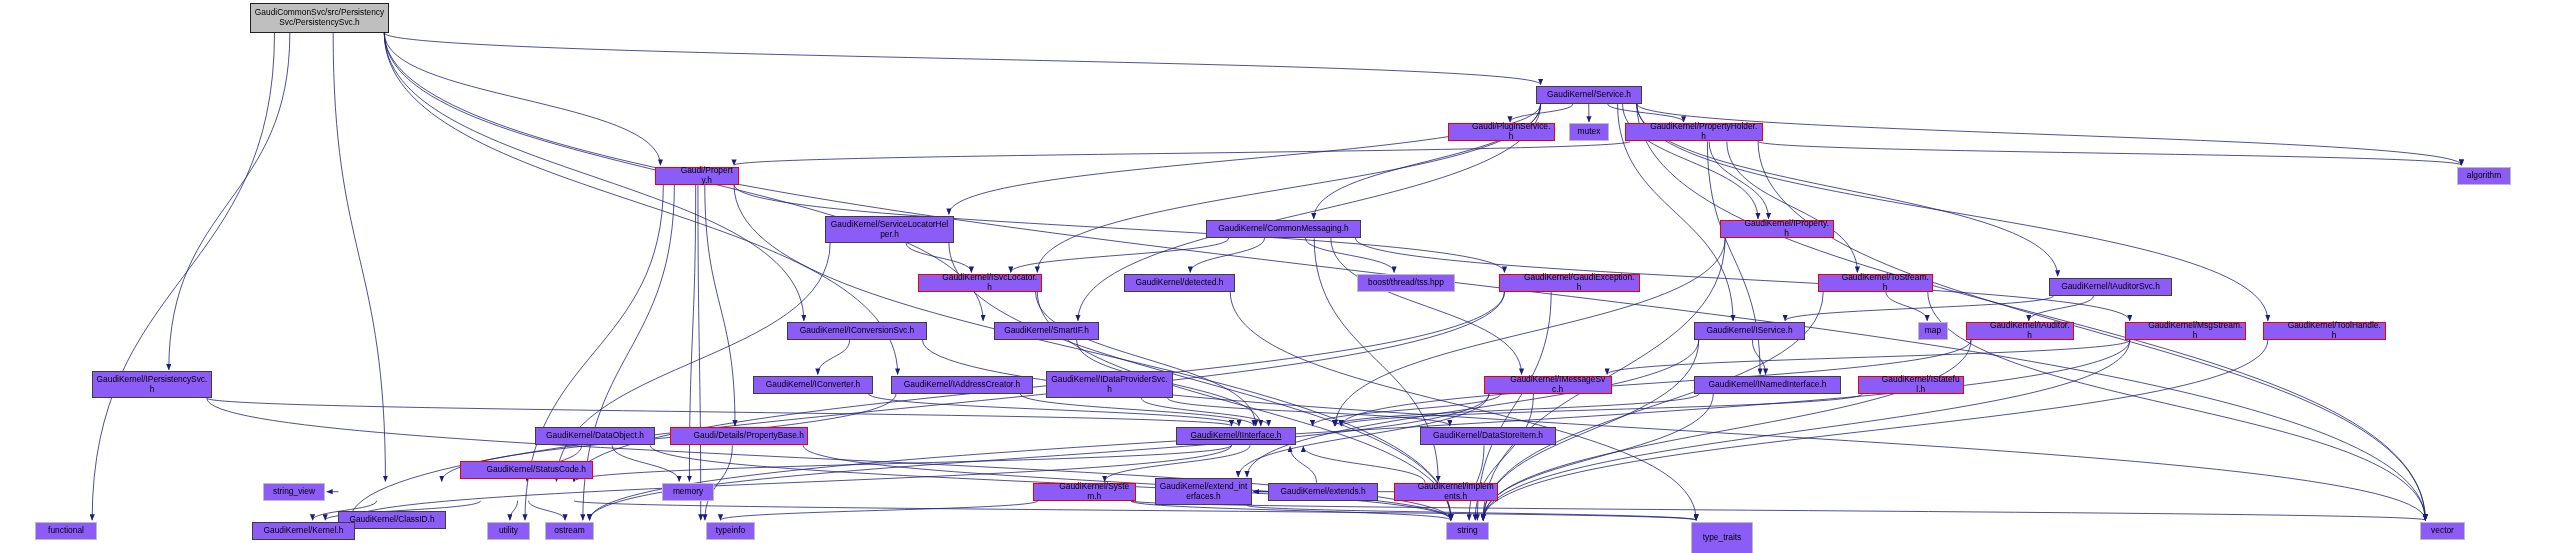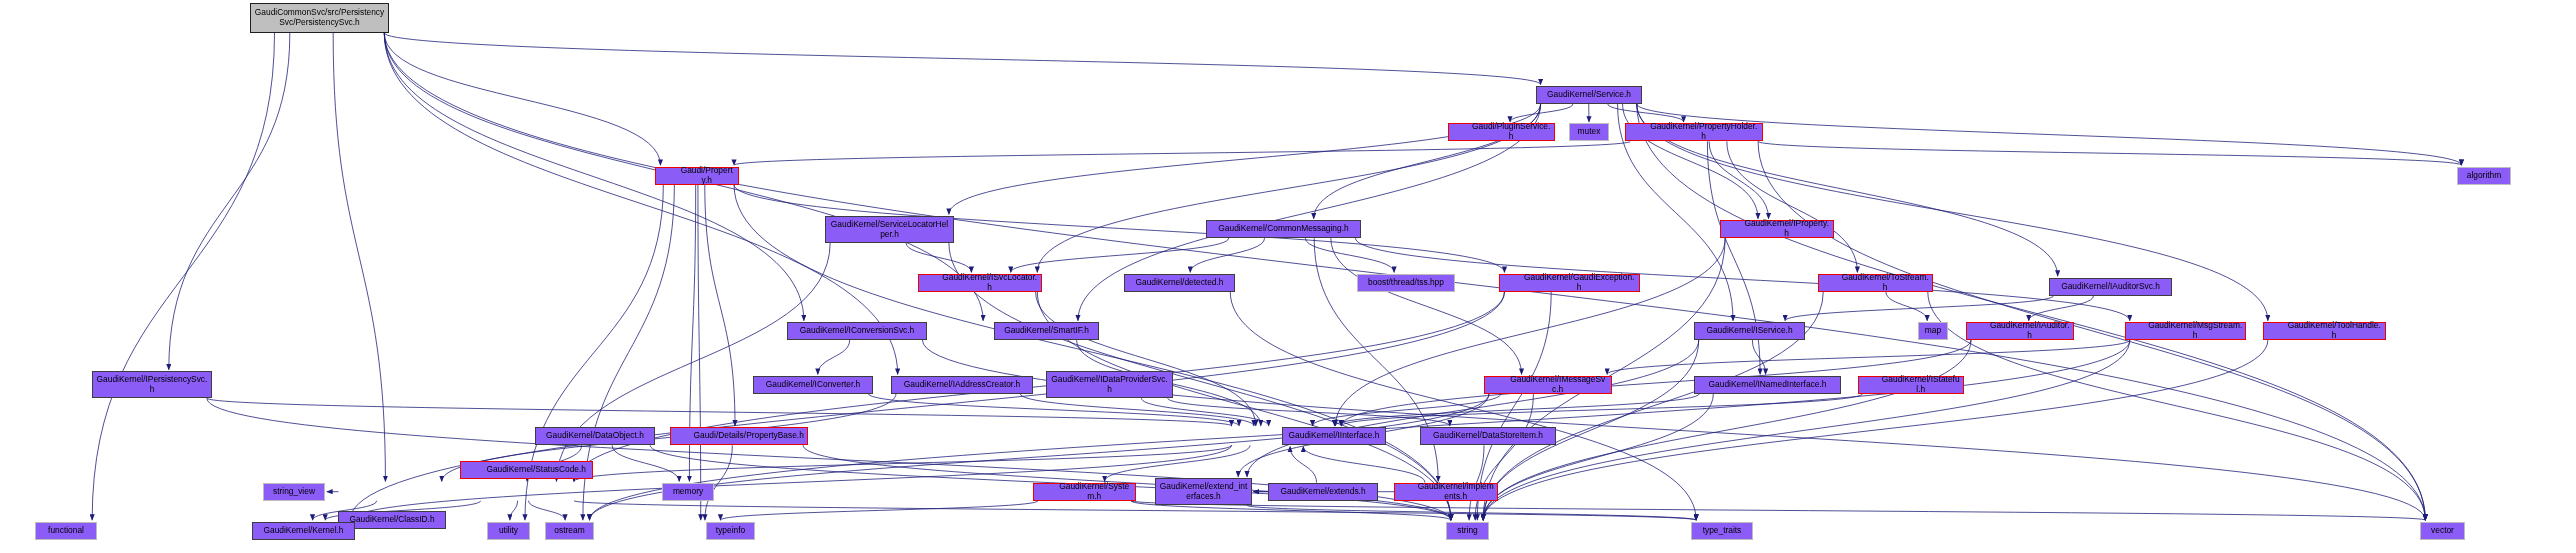--- a/index.html
+++ b/index.html
@@ -180,32 +180,32 @@
     <div class="gnode n-red" style="left: 2263px; top: 322px; width: 123px; height: 18px;">GaudiKernel/ToolHandle.h</div>
     <div class="gnode n-plain" style="left: 92px; top: 371px; width: 120px; height: 27px;">GaudiKernel/IPersistencySvc.h</div>
     <div class="gnode n-plain" style="left: 753px; top: 376px; width: 120px; height: 18px;">GaudiKernel/IConverter.h</div>
     <div class="gnode n-plain" style="left: 891px; top: 376px; width: 142px; height: 18px;">GaudiKernel/IAddressCreator.h</div>
     <div class="gnode n-plain" style="left: 1046px; top: 371px; width: 127px; height: 27px;">GaudiKernel/IDataProviderSvc.h</div>
     <div class="gnode n-red" style="left: 1484px; top: 376px; width: 128px; height: 18px;">GaudiKernel/IMessageSvc.h</div>
     <div class="gnode n-plain" style="left: 1694px; top: 376px; width: 147px; height: 18px;">GaudiKernel/INamedInterface.h</div>
     <div class="gnode n-red" style="left: 1858px; top: 376px; width: 106px; height: 18px;">GaudiKernel/IStateful.h</div>
     <div class="gnode n-plain" style="left: 535px; top: 427px; width: 120px; height: 18px;">GaudiKernel/DataObject.h</div>
     <div class="gnode n-red" style="left: 670px; top: 427px; width: 138px; height: 18px;">Gaudi/Details/PropertyBase.h</div>
-    <div class="gnode n-plain" style="left: 1282px; top: 427px; width: 104px; height: 18px;">GaudiKernel/IInterface.h</div>
+    <div class="gnode n-plain" style="left: 1176px; top: 427px; width: 120px; height: 18px; text-decoration: underline;">GaudiKernel/IInterface.h</div>
     <div class="gnode n-plain" style="left: 1420px; top: 427px; width: 136px; height: 18px;">GaudiKernel/DataStoreItem.h</div>
     <div class="gnode n-sys" style="left: 263px; top: 483px; width: 62px; height: 18px;">string_view</div>
     <div class="gnode n-plain" style="left: 338px; top: 511px; width: 108px; height: 18px;">GaudiKernel/ClassID.h</div>
     <div class="gnode n-red" style="left: 460px; top: 461px; width: 133px; height: 18px;">GaudiKernel/StatusCode.h</div>
     <div class="gnode n-sys" style="left: 662px; top: 483px; width: 52px; height: 18px;">memory</div>
     <div class="gnode n-red" style="left: 1033px; top: 483px; width: 103px; height: 18px;">GaudiKernel/System.h</div>
     <div class="gnode n-plain" style="left: 1155px; top: 478px; width: 97px; height: 27px;">GaudiKernel/extend_interfaces.h</div>
     <div class="gnode n-plain" style="left: 1268px; top: 483px; width: 110px; height: 18px;">GaudiKernel/extends.h</div>
     <div class="gnode n-red" style="left: 1394px; top: 483px; width: 104px; height: 18px;">GaudiKernel/implements.h</div>
     <div class="gnode n-sys" style="left: 35px; top: 522px; width: 62px; height: 18px;">functional</div>
     <div class="gnode n-plain" style="left: 252px; top: 522px; width: 103px; height: 18px;">GaudiKernel/Kernel.h</div>
     <div class="gnode n-sys" style="left: 487px; top: 522px; width: 43px; height: 18px;">utility</div>
     <div class="gnode n-sys" style="left: 545px; top: 522px; width: 49px; height: 18px;">ostream</div>
     <div class="gnode n-sys" style="left: 676px; top: 522px; width: 49px; height: 18px; margin-left: 30px;">typeinfo</div>
     <div class="gnode n-sys" style="left: 1446px; top: 522px; width: 43px; height: 18px;">string</div>
-    <div class="gnode n-sys" style="left: 1691px; top: 522px; width: 62px; height: 18px;">type_traits</div>
+    <div class="gnode n-sys" style="left: 1691px; top: 522px; width: 62px; height: 32px;">type_traits</div>
     <div class="gnode n-sys" style="left: 2420px; top: 522px; width: 45px; height: 18px;">vector</div>
   </div>
 
 
 </body></html>

